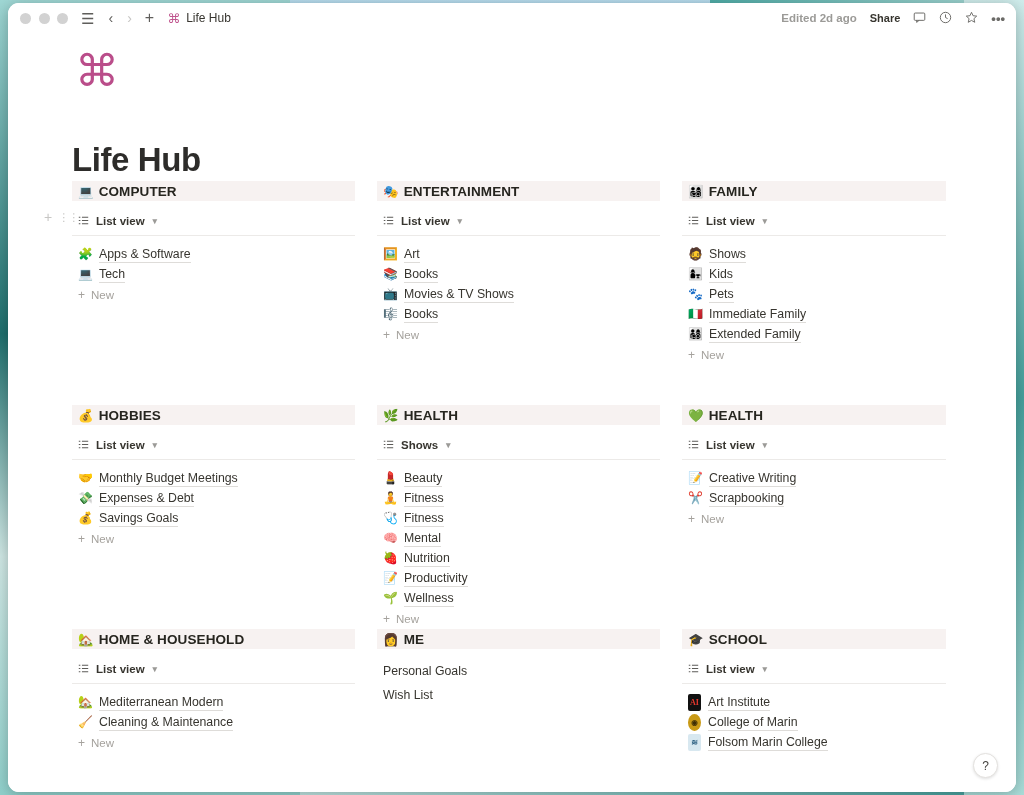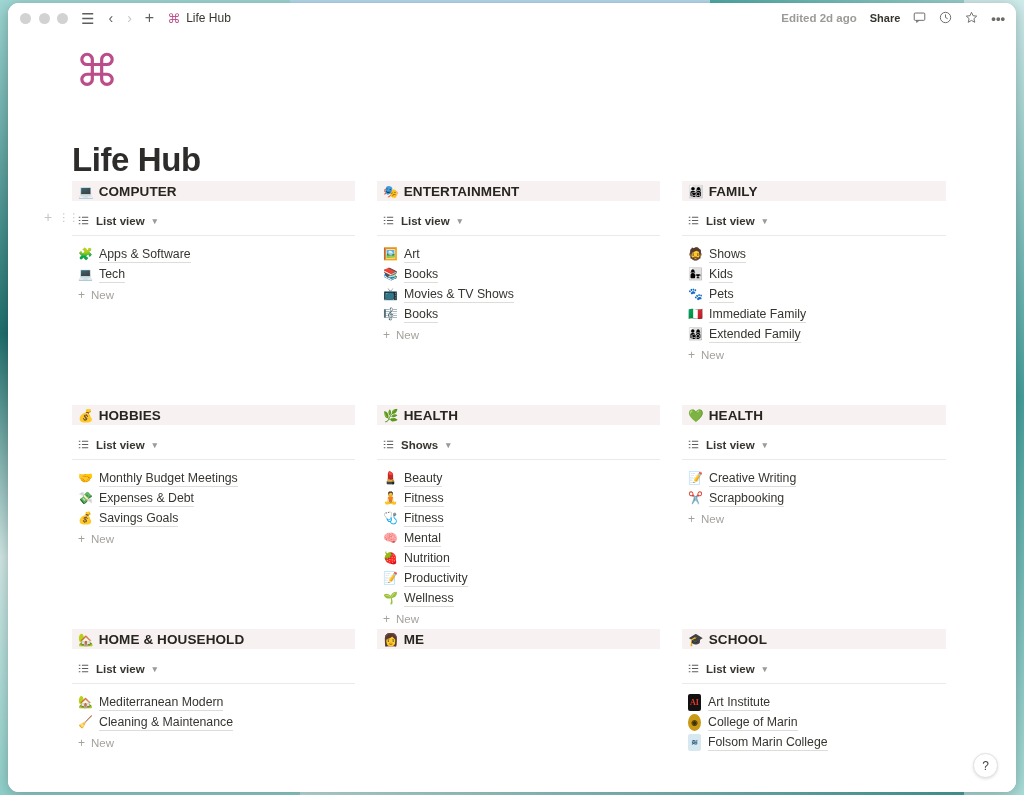--- a/index.html
+++ b/index.html
@@ -578,20 +578,26 @@
             </div>
           </div>
         </div>
         <div class="cell">
           <div class="cell-inner">
             <div class="section-header">
               <span class="hemoji">👩</span>
               <span>ME</span>
             </div>
             <div class="items">
+              <div class="plain-item">
+                <span>Personal Goals</span>
+              </div>
+              <div class="plain-item">
+                <span>Wish List</span>
+              </div>
             </div>
           </div>
         </div>
         <div class="cell">
           <div class="cell-inner">
             <div class="section-header">
               <span class="hemoji">🎓</span>
               <span>SCHOOL</span>
             </div>
             <div class="view-bar">

